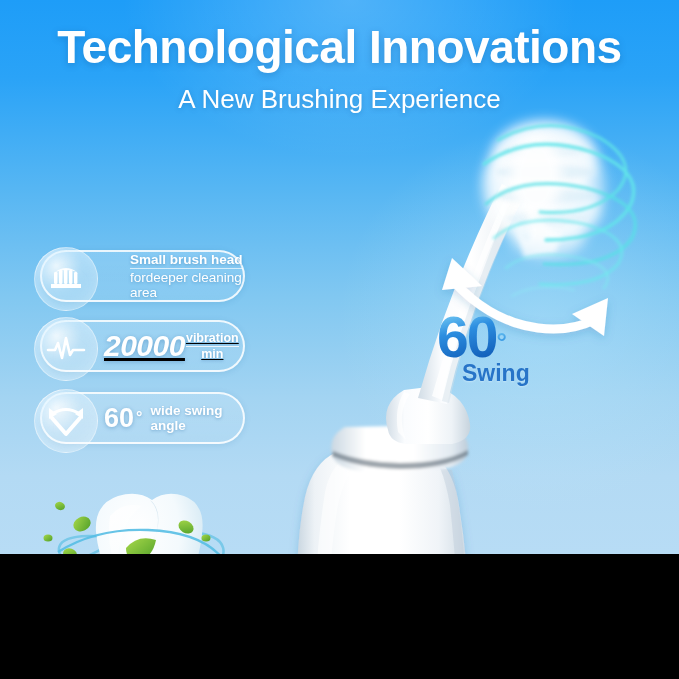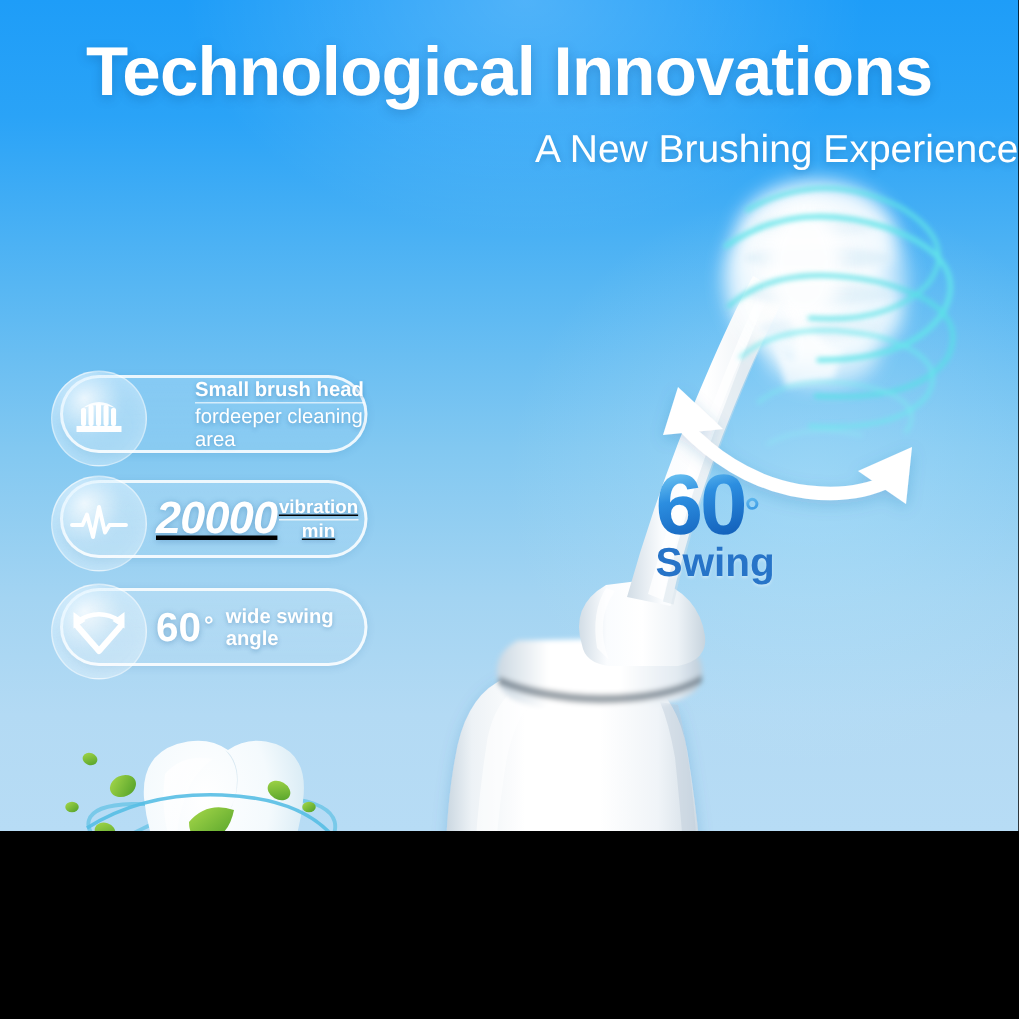--- a/index.html
+++ b/index.html
@@ -50,21 +50,21 @@
     font-size: 46px;
     font-weight: bold;
     letter-spacing: -0.5px;
     text-shadow: 0 2px 7px rgba(10,70,130,.28);
     white-space: nowrap;
   }
   .subtitle {
     position: absolute;
     left: 0; right: 0;
     top: 84px;
-    text-align: right;
+    text-align: center;
     color: #ffffff;
     font-size: 26px;
     font-weight: normal;
     text-shadow: 0 1px 5px rgba(10,70,130,.25);
   }
 
   
   .pill {
     position: absolute;
     left: 40px;
@@ -200,25 +200,25 @@
     font-size: 26px;
     font-weight: bold;
     vertical-align: super;
     background: linear-gradient(165deg, #7FD3F7 0%, #2C8EE0 55%, #0D56B2 100%);
     -webkit-background-clip: text;
     background-clip: text;
     color: transparent;
     display: inline-block;
   }
   .callout-sub {
-    font-size: 27px;
+    font-size: 23px;
     font-weight: bold;
     color: #2774C8;
     margin-top: -2px;
-    margin-left: 0;
+    margin-left: 25px;
     text-shadow: 0 1px 2px rgba(255,255,255,.35);
   }
 
   
   .power-btn {
     position: absolute;
     left: 307px;
     top: 561px;
     width: 66px;
     height: 70px;

